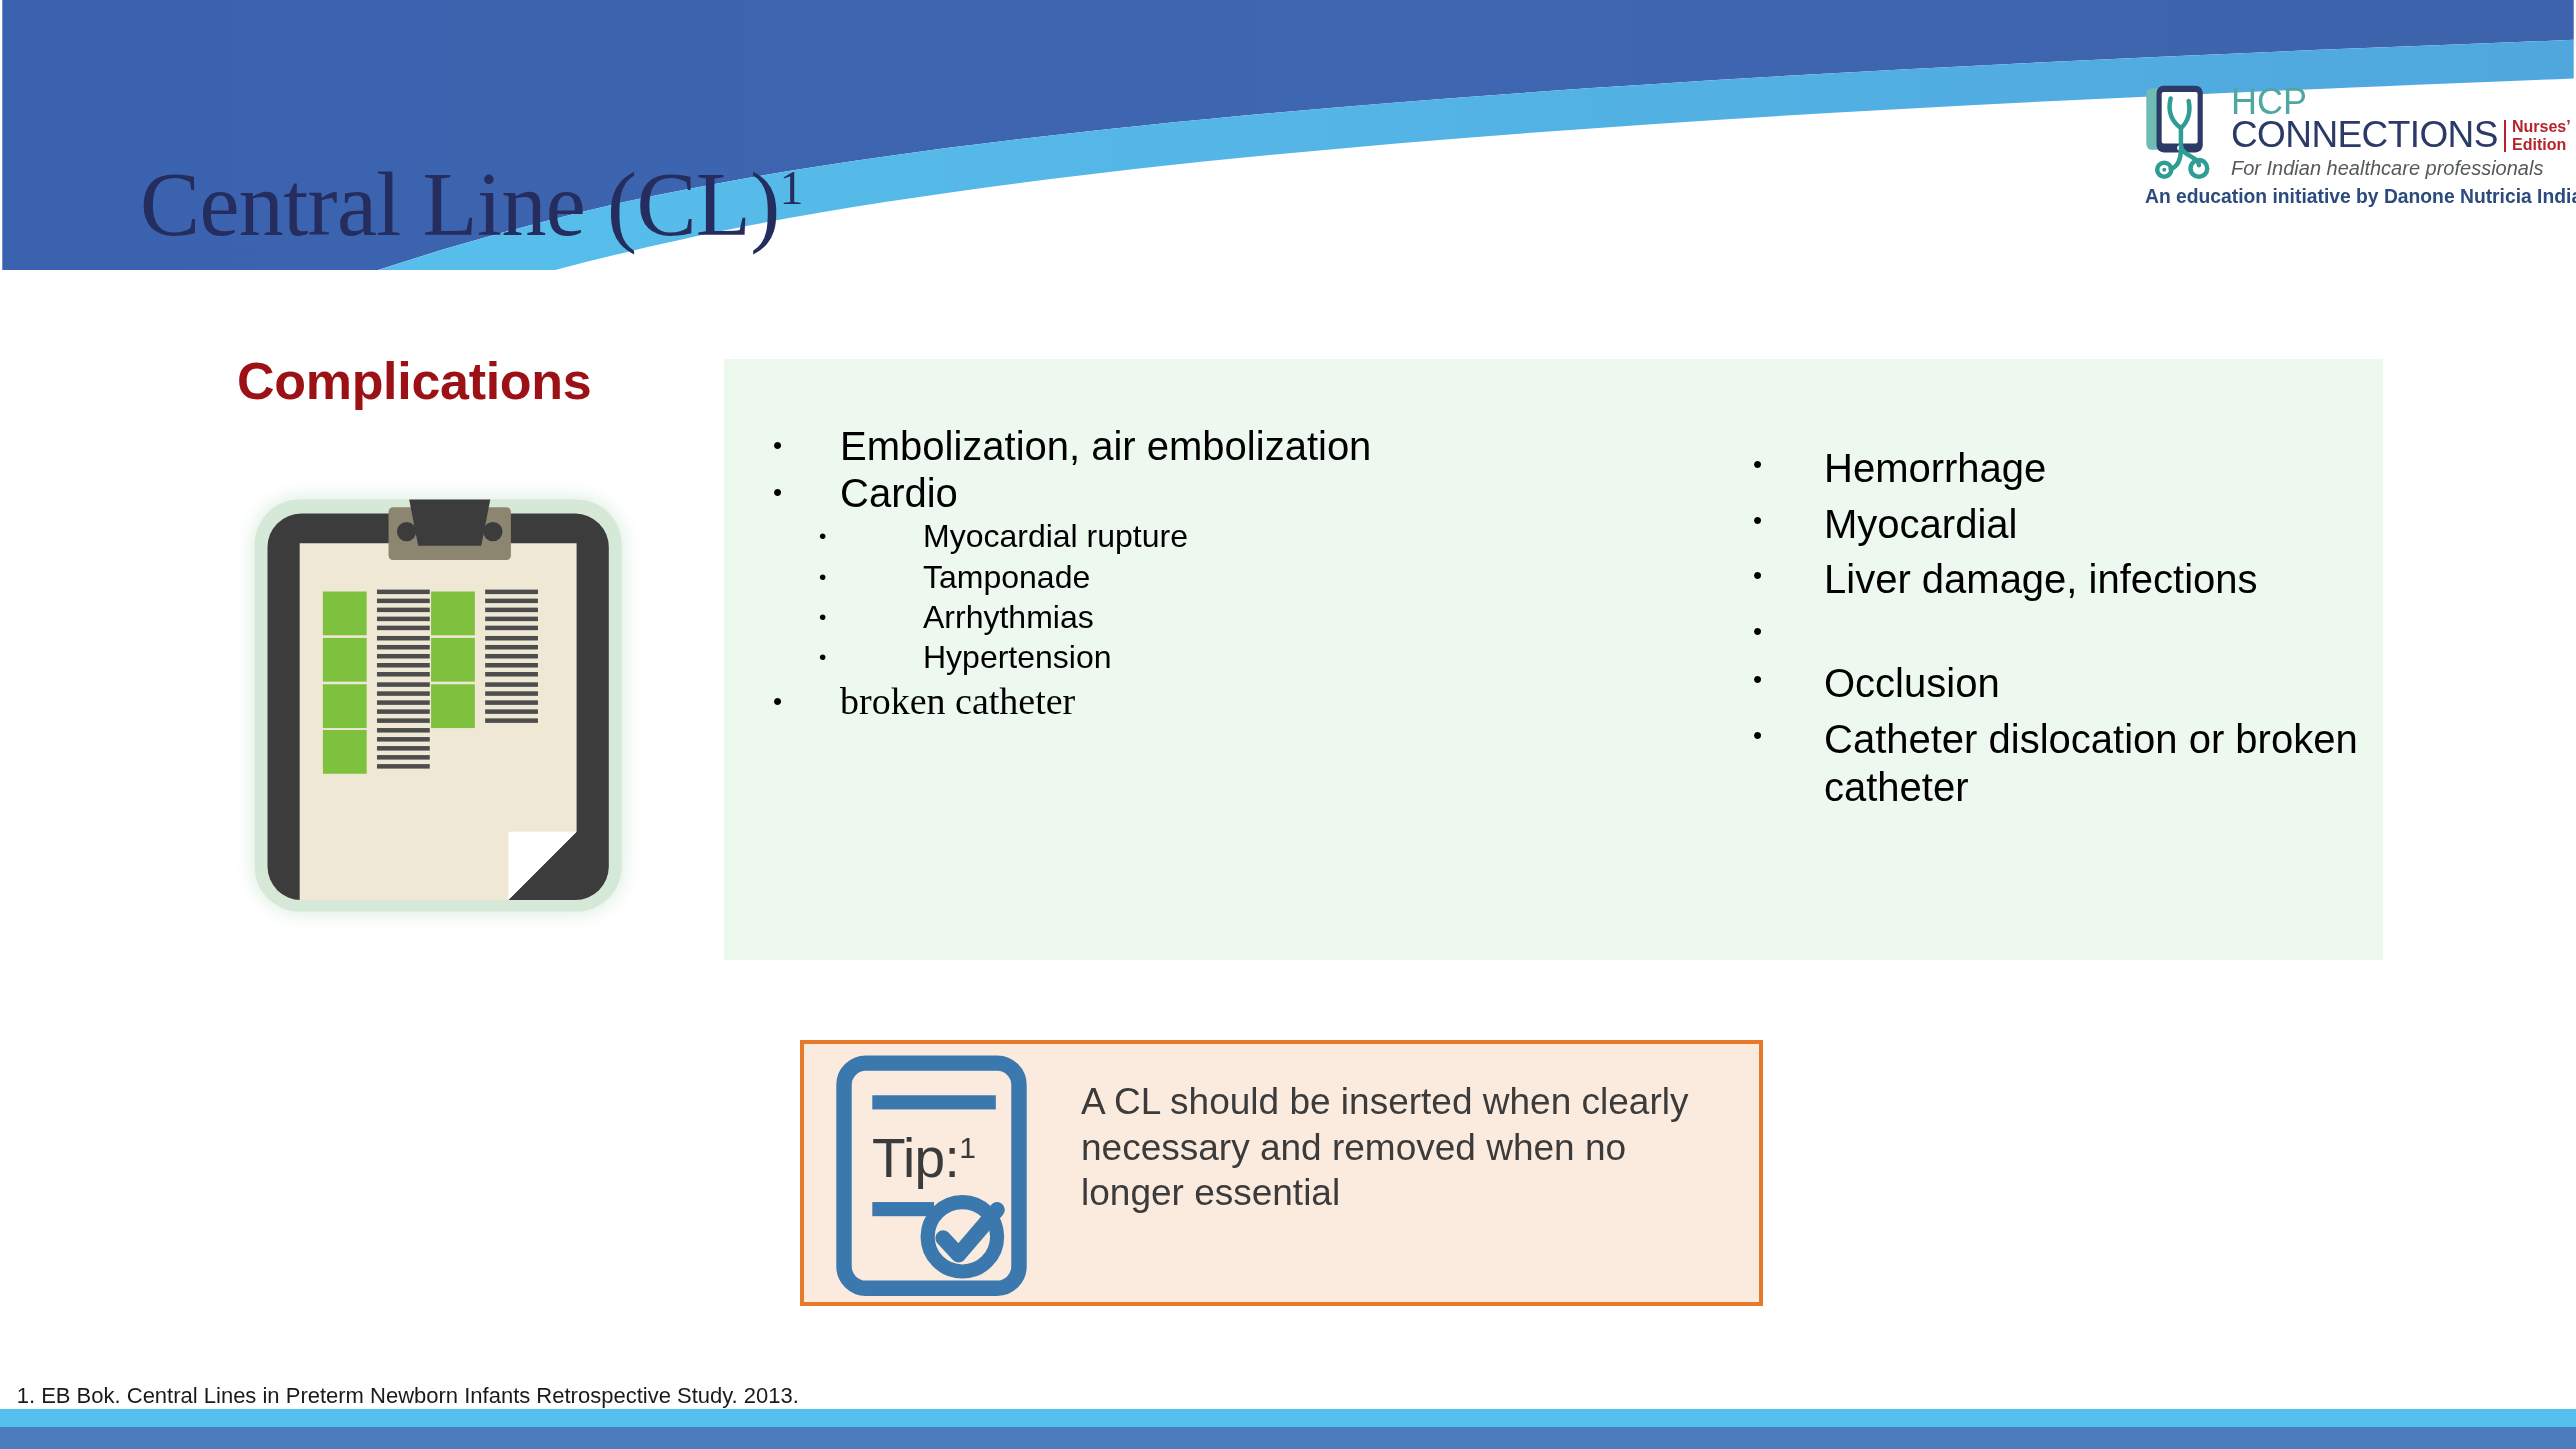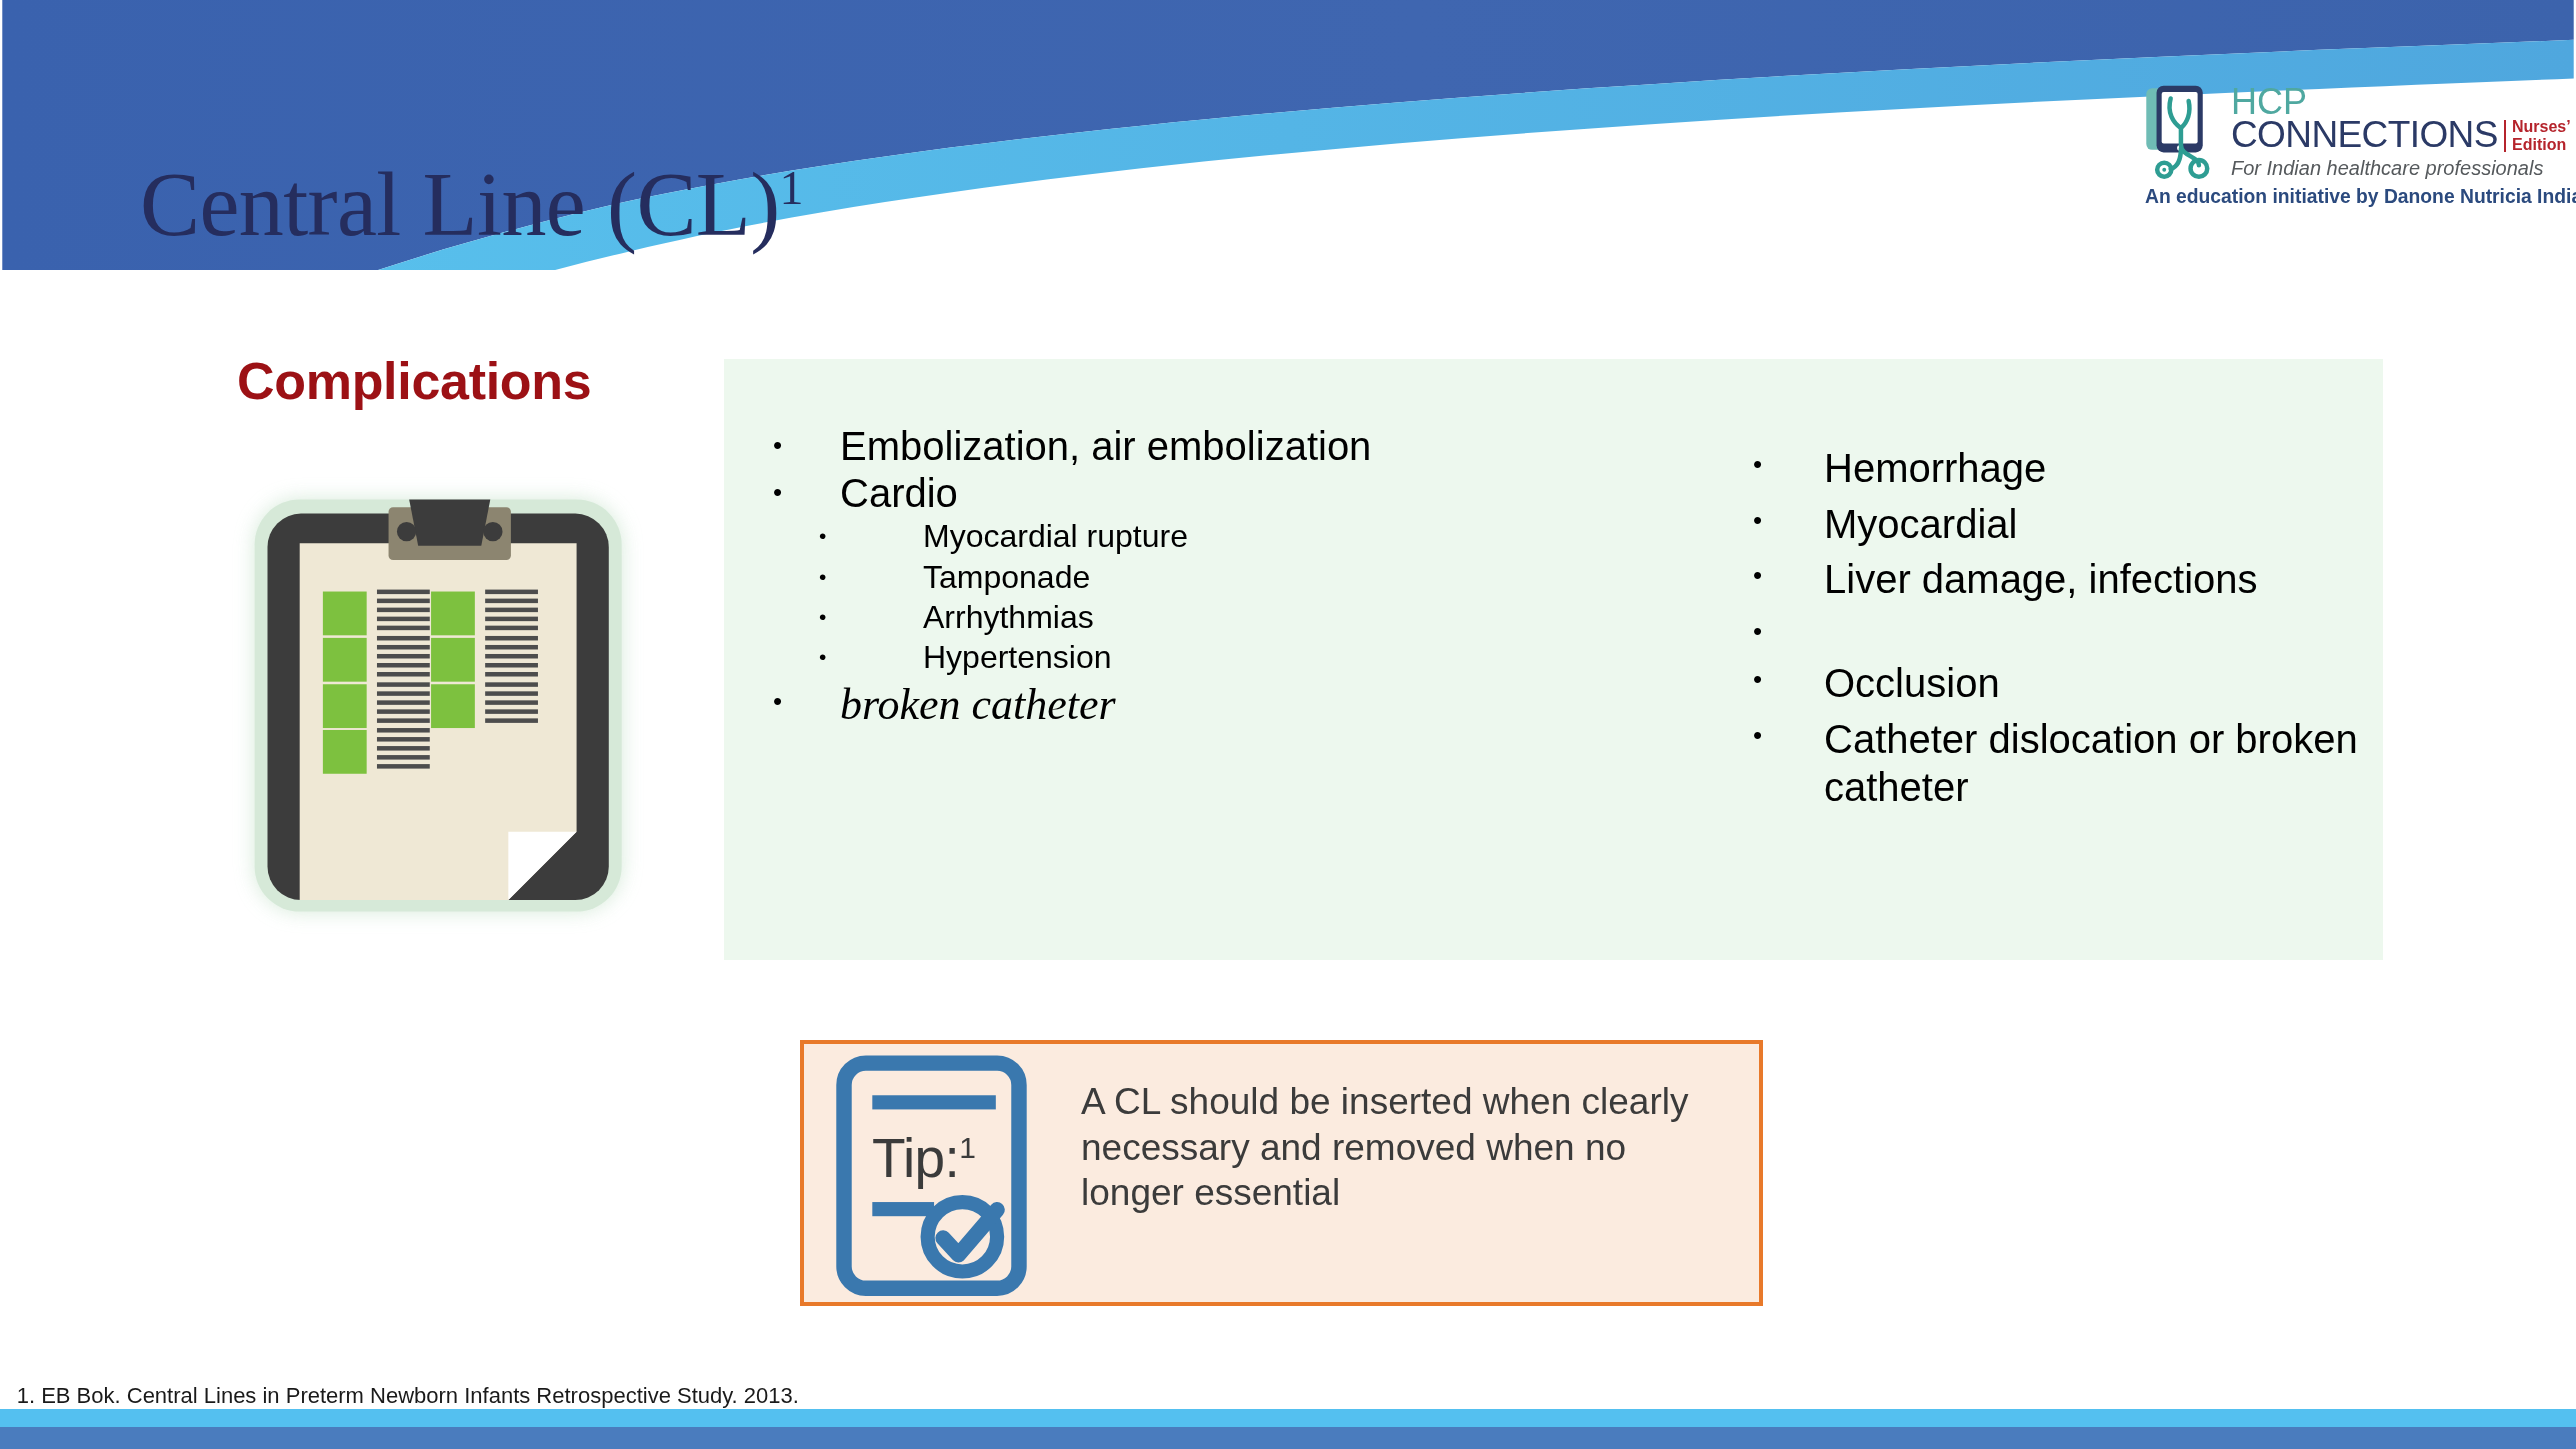--- a/index.html
+++ b/index.html
@@ -181,22 +181,21 @@
   .lvl1 { font-size: 40px; line-height: 1.08; margin-bottom: 3.9px; }
   .lvl1 .b-dot { width: 67px; padding-left: 13px; font-size: 26px; line-height: 1.55; }
 
   
   .lvl2 { font-size: 32px; line-height: 1.1; margin-bottom: 5.2px; }
   .lvl2 .b-dot { width: 104px; padding-left: 59px; font-size: 21px; line-height: 1.6; }
 
   
   .serif-item .b-text {
     font-family: "Liberation Serif", serif;
-    font-size: 44px;
-    font-style: italic;
+    font-size: 38px;
   }
 
   .bullets-right .lvl1 { font-size: 40px; margin-bottom: 7.7px; line-height: 1.2; }
   .bullets-right .lvl1 .b-dot { width: 71px; padding-left: 14px; }
 
   
   .tip-box {
     position: absolute;
     left: 800px;
     top: 1040px;

